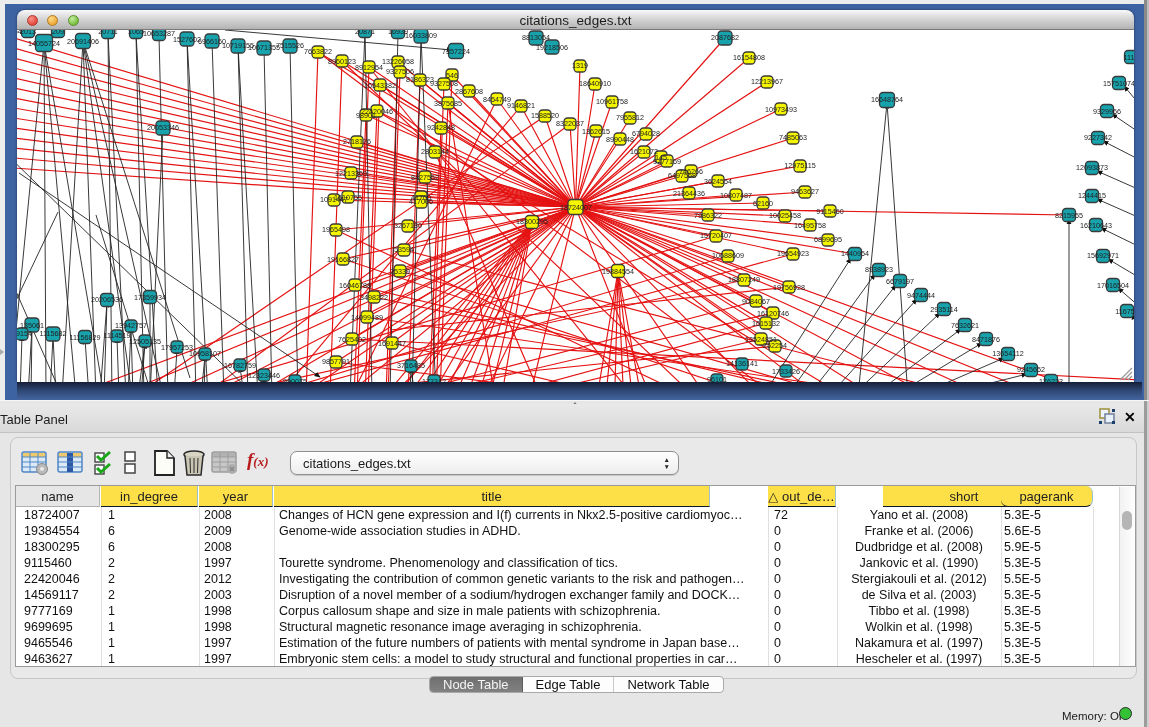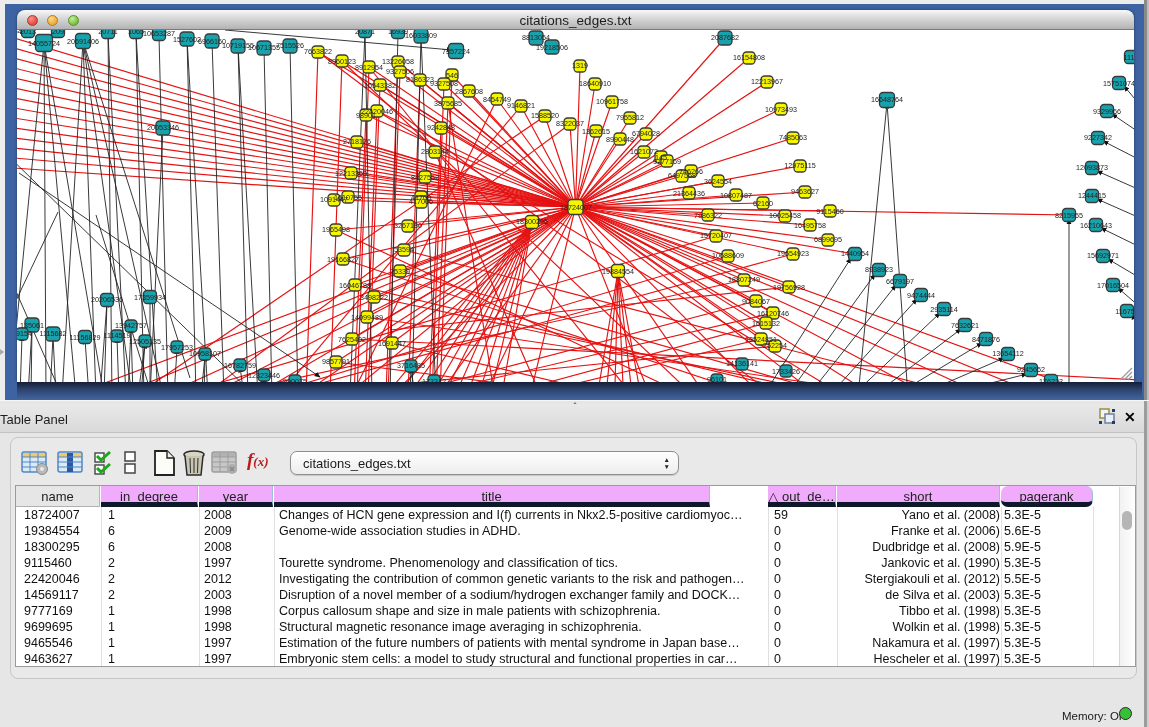--- a/index.html
+++ b/index.html
@@ -27,31 +27,31 @@
 #pclose { position:absolute; left:1124px; top:8px; font-size:14px; font-weight:bold; color:#000; }
 #innerpanel { position:absolute; left:10px; top:36px; width:1127px; height:242px; background:#e9e9e9; border:1px solid #c6c6c6; border-radius:8px; }
 #toolbar { position:absolute; left:8px; top:8px; height:32px; width:1100px; }
 .ticon { position:absolute; top:4px; }
 #dropdown { position:absolute; left:271px; top:5px; width:389px; height:24px; border:1px solid #8e8e8e; border-radius:7px;
   background:linear-gradient(#ffffff,#ededed); box-shadow:0 1px 1px rgba(0,0,0,.15); }
 #dropdown span { position:absolute; left:12px; top:4px; font-size:13px; color:#1a1a1a; }
 #ddarrow { position:absolute; right:8px; top:4px; font-size:6.5px; line-height:7px; color:#222; text-align:center; }
 #tablebox { position:absolute; left:4px; top:47px; width:1121px; height:182px; background:#fff; border:1px solid #9a9a9a; overflow:hidden; }
 #thead { position:absolute; left:0; top:0; height:21px; width:1119px; font-size:13px; color:#222; }
-#thead .th { position:absolute; top:0; height:21px; background:#f0abfc; border-right:1px solid #9dc0d0; border-bottom:5px solid #0f172a; text-align:center; line-height:21px; }
+#thead .th { position:absolute; top:0; height:21px; background:#fde047; border-right:1px solid #9dc0d0; border-bottom:1px solid #0f172a; text-align:center; line-height:21px; }
 #thead .g { background:#e6e6e6; border-right:1px solid #b5b5b5; border-bottom:1px solid #b0b0b0; }
 #tbody { position:absolute; left:0; top:21px; width:1103px; font-size:12.5px; color:#111; }
 .tr { position:relative; height:16px; line-height:16px; white-space:nowrap; }
 .tr div { position:absolute; overflow:hidden; }
 .c0 { left:8px; width:90px; }
 .c1 { left:92px; width:90px; }
 .c2 { left:188px; width:80px; }
 .c3 { left:263px; width:495px; }
 .c4 { left:758px; width:62px; }
-.c5 { left:822px; width:162px; text-align:right; }
+.c5 { left:822px; width:162px; text-align:center; }
 .c6 { left:988px; width:90px; }
 .colline { position:absolute; top:21px; width:1px; height:160px; background:#e0e0e0; }
 #vscroll { position:absolute; right:1px; top:1px; width:15px; height:180px; background:linear-gradient(90deg,#f2f2f2,#fdfdfd); border-left:1px solid #d6d6d6; }
 #vthumb { position:absolute; left:2px; top:24px; width:10px; height:19px; background:#b5b5b5; border-radius:5px; }
 #tabs { position:absolute; left:418px; top:238px; height:17px; display:flex; border:1px solid #a9a9a9; border-radius:4px; overflow:hidden; background:#fdfdfd; font-size:13px; }
 #tabs div { height:17px; line-height:16px; padding:0 13px; color:#111; border-right:1px solid #c9c9c9; }
 #tabs .sel { background:linear-gradient(#6f6f6f,#848484); color:#f4f4f4; border-right:1px solid #5e5e5e; }
 #tabs div:last-child { border-right:none; }
 #mem { position:absolute; left:1062px; top:309px; font-size:11.5px; color:#1a1a1a; }
 #memdot { position:absolute; left:1119px; top:306px; width:13px; height:13px; border-radius:50%; background:#35c135; border:1.5px solid #2b2b2b; }
@@ -697,37 +697,37 @@
             <div id="ddarrow">▲<br>▼</div>
           </div>
       </div>
       <div id="tablebox">
         <div id="thead">
           <div class="th g" style="left:0;width:84px;">name</div>
           <div class="th" style="left:85px;width:97px;">in_degree</div>
           <div class="th" style="left:183px;width:74px;">year</div>
           <div class="th" style="left:258px;width:436px;">title</div>
           <div class="th" style="left:752px;width:68px;">△ out_de…</div>
-          <div class="th" style="left:821px;width:163px;">short</div>
+          <div class="th" style="left:867px;width:163px;">short</div>
           <div class="th" style="left:985px;width:92px;border-radius:7px;">pagerank</div>
         </div>
         <div class="colline" style="left:85px"></div>
         <div class="colline" style="left:183px"></div>
         <div class="colline" style="left:258px"></div>
         <div class="colline" style="left:752px"></div>
         <div class="colline" style="left:821px"></div>
         <div class="colline" style="left:985px"></div>
         <div class="colline" style="left:1077px"></div>
         <div id="tbody">
 <div class="tr">
               <div class="c0">18724007</div>
               <div class="c1">1</div>
               <div class="c2">2008</div>
               <div class="c3">Changes of HCN gene expression and I(f) currents in Nkx2.5-positive cardiomyoc…</div>
-              <div class="c4">59</div>
+              <div class="c4">72</div>
               <div class="c5">Yano et al. (2008)</div>
               <div class="c6">5.3E-5</div>
             </div>
 <div class="tr">
               <div class="c0">19384554</div>
               <div class="c1">6</div>
               <div class="c2">2009</div>
               <div class="c3">Genome-wide association studies in ADHD.</div>
               <div class="c4">0</div>
               <div class="c5">Franke et al. (2006)</div>
@@ -802,18 +802,23 @@
               <div class="c3">Embryonic stem cells: a model to study structural and functional properties in car…</div>
               <div class="c4">0</div>
               <div class="c5">Hescheler et al. (1997)</div>
               <div class="c6">5.3E-5</div>
             </div>
         </div>
         <div id="vscroll">
             <div id="vthumb"></div>
           </div>
       </div>
+      <div id="tabs">
+          <div class="sel">Node Table</div>
+          <div>Edge Table</div>
+          <div>Network Table</div>
+        </div>
     </div>
     <div id="mem">Memory: OK</div>
       <div id="memdot"></div>
     <div id="rgray2"></div>
       <div id="rgray2b"></div>
   </div>
 </div>
 </body></html>

